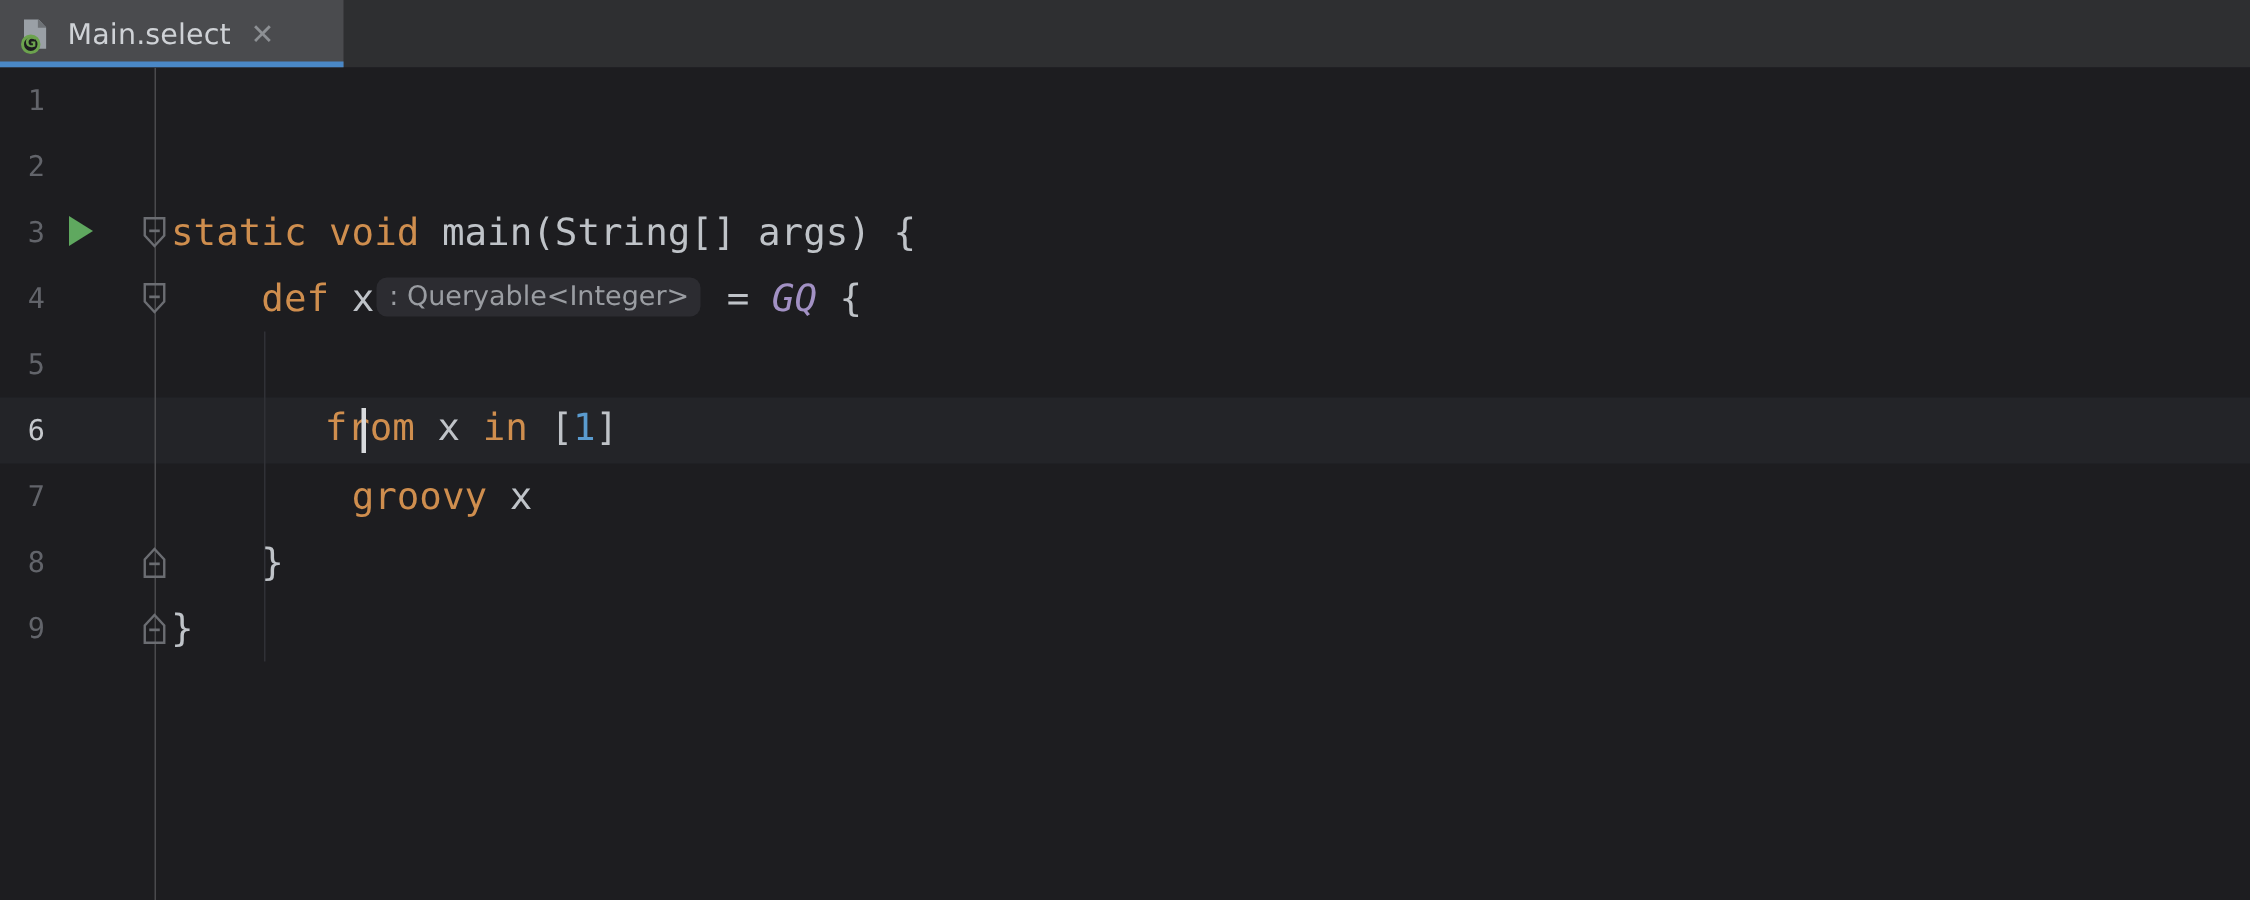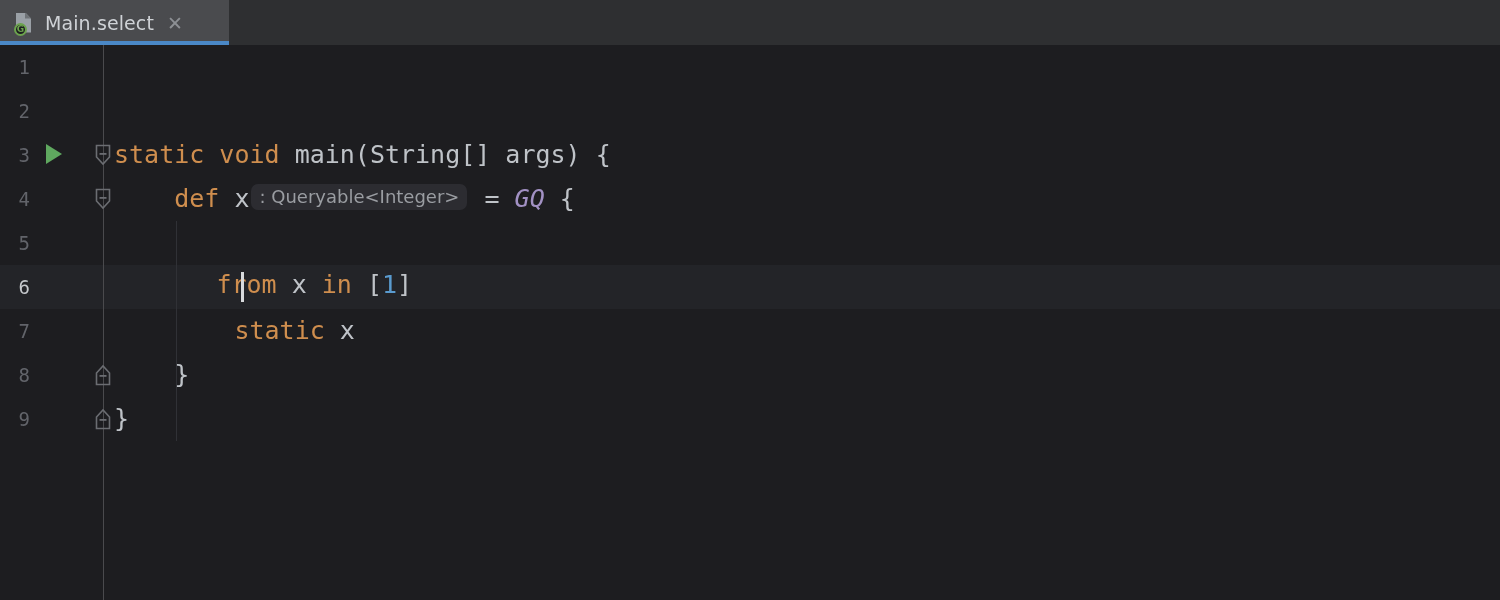--- a/index.html
+++ b/index.html
@@ -294,21 +294,21 @@
       </div>
     </div>
 
     <div class="code">
       <div class="line" style="top:0px;   left:114px;"></div>
       <div class="line" style="top:44px;  left:114px;"></div>
       <div class="line" style="top:88px;  left:114px;"><span class="kw">static void</span><span class="txt"> </span><span class="txt">main(String[] args) {</span></div>
       <div class="line" style="top:132px; left:114px;"><span class="txt">    </span><span class="kw">def</span><span class="txt"> x</span><span class="hint">: Queryable&lt;Integer&gt;</span><span class="txt"> = </span><span class="gq">GQ</span><span class="txt"> {</span></div>
       <div class="line" style="top:176px; left:96px;margin-top:42px;"><span class="txt">        </span><span class="kw">from</span><span class="txt"> x </span><span class="kw">in</span><span class="txt"> [</span><span class="num">1</span><span class="txt">]</span></div>
       <div class="line" style="top:220px; left:114px;"></div>
-      <div class="line" style="top:264px; left:114px;"><span class="txt">        </span><span class="kw">static</span><span class="txt"> x</span></div>
+      <div class="line" style="top:264px; left:114px;"><span class="txt">        </span><span class="kw">groovy</span><span class="txt"> x</span></div>
       <div class="line" style="top:308px; left:114px;"><span class="txt">    }</span></div>
       <div class="line" style="top:352px; left:114px;"><span class="txt">}</span></div>
     </div>
 
     <div class="caret" style="left:241px; top:227px;"></div>
 
   </div>
 </div>
 
 </body></html>

